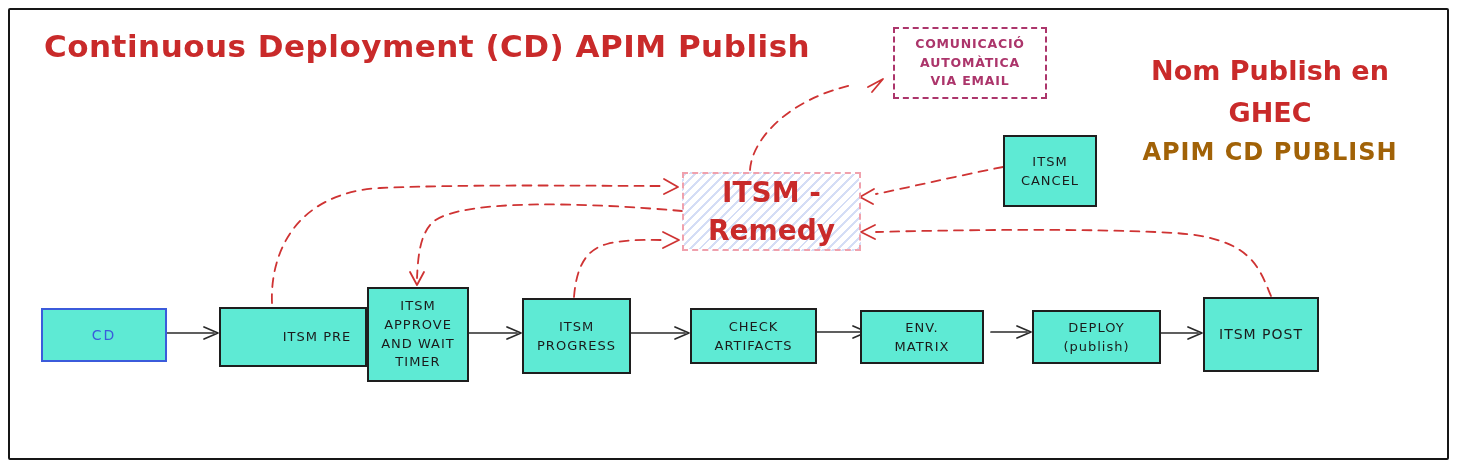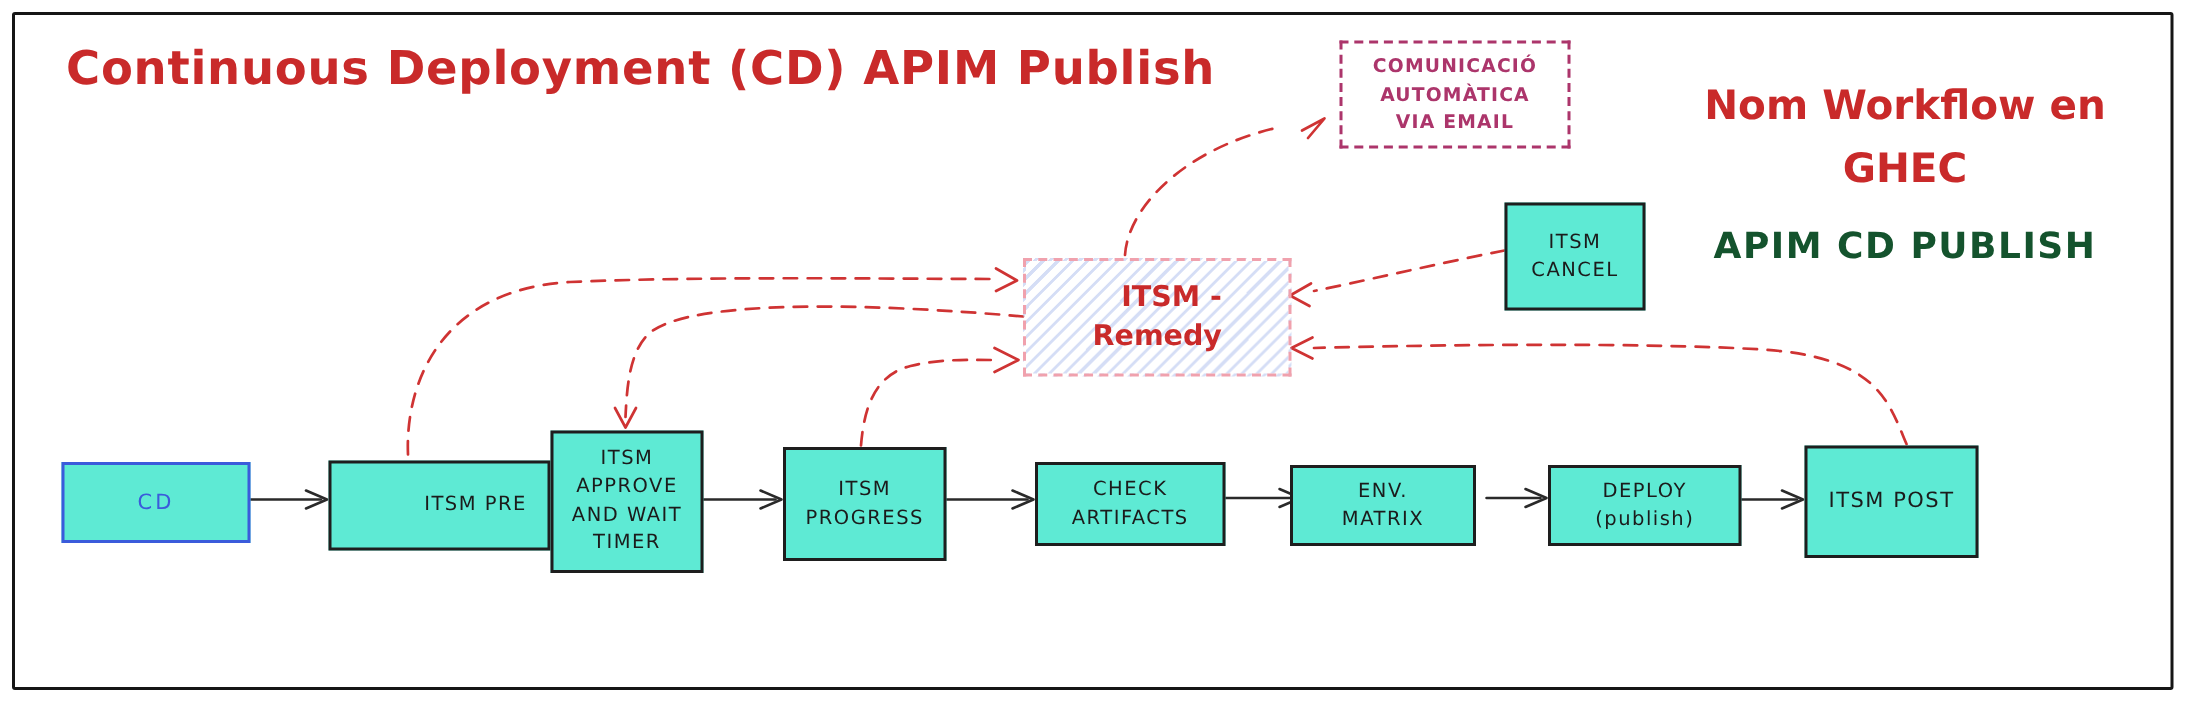--- a/index.html
+++ b/index.html
@@ -18,43 +18,43 @@
   .title{
     position:absolute;left:44px;top:28px;
     font-size:31px;font-weight:bold;color:#c92a2a;
     letter-spacing:0.5px;white-space:nowrap;
   }
   .ghec-note{
     position:absolute;left:1105px;top:50px;width:330px;
     text-align:center;font-weight:bold;
   }
   .ghec-note .red-line{color:#c92a2a;font-size:27px;line-height:1.55;}
-  .ghec-note .blue-line{color:#14532d;font-size:24px;margin-top:16px;letter-spacing:1px;}
+  .ghec-note .blue-line{color:#a16207;font-size:24px;margin-top:4px;letter-spacing:1px;}
   .email-note{
     position:absolute;left:893px;top:27px;width:150px;height:68px;
     border:2px dashed #ac356b;color:#ac356b;
     display:flex;align-items:center;justify-content:center;
     font-size:12.5px;font-weight:bold;text-align:center;
     letter-spacing:0.8px;line-height:1.5;white-space:pre-line;
   }
   .node{
     position:absolute;background:#5eead4;
     border:2px solid #1e1e1e;color:#1b1b1b;
     display:flex;align-items:center;justify-content:center;
     font-size:13px;text-align:center;letter-spacing:1px;
     line-height:1.5;white-space:pre-line;z-index:3;
   }
   .node.blue{border-color:#3b5bdb;color:#3b5bdb;font-size:14px;letter-spacing:2px;}
   .remedy{
     position:absolute;left:682px;top:172px;width:175px;height:75px;
     border:2px dashed #f0a1ad;
     background:repeating-linear-gradient(135deg, rgba(178,194,238,0.55) 0 2px, rgba(255,255,255,0) 2px 7px);
-    color:#c92a2a;font-size:19px;font-weight:bold;
+    color:#c92a2a;font-size:28px;font-weight:bold;
     display:flex;align-items:center;justify-content:center;
-    text-align:right;line-height:1.35;white-space:pre-line;z-index:2;
+    text-align:center;line-height:1.35;white-space:pre-line;z-index:2;
   }
   #n-cd{left:41px;top:308px;width:122px;height:50px;}
   #n-pre{left:219px;top:307px;width:96px;height:56px;padding-left:48px;}
   #n-approve{left:367px;top:287px;width:98px;height:91px;line-height:1.45;}
   #n-progress{left:522px;top:298px;width:105px;height:72px;}
   #n-check{left:690px;top:308px;width:123px;height:52px;}
   #n-env{left:860px;top:310px;width:120px;height:50px;}
   #n-deploy{left:1032px;top:310px;width:125px;height:50px;}
   #n-post{left:1203px;top:297px;width:112px;height:71px;font-size:14px;}
   #n-cancel{left:1003px;top:135px;width:90px;height:68px;}
@@ -123,21 +123,21 @@
       <g>
         <path stroke-dasharray="9 7" d="M1271,296 C1259,268 1252,238 1175,233 C1090,228 950,230 876,232"></path>
         <path d="M875,225 L861,232 L875,239"></path>
       </g>
     </g>
   </svg>
 
   <div class="title">Continuous Deployment (CD) APIM Publish</div>
 
   <div class="ghec-note">
-    <div class="red-line">Nom Workflow en</div>
+    <div class="red-line">Nom Publish en</div>
     <div class="red-line">GHEC</div>
     <div class="blue-line">APIM CD PUBLISH</div>
   </div>
 
   <div class="email-note">COMUNICACIÓ
 AUTOMÀTICA
 VIA EMAIL</div>
 
   <div class="remedy">ITSM -
 Remedy</div>

